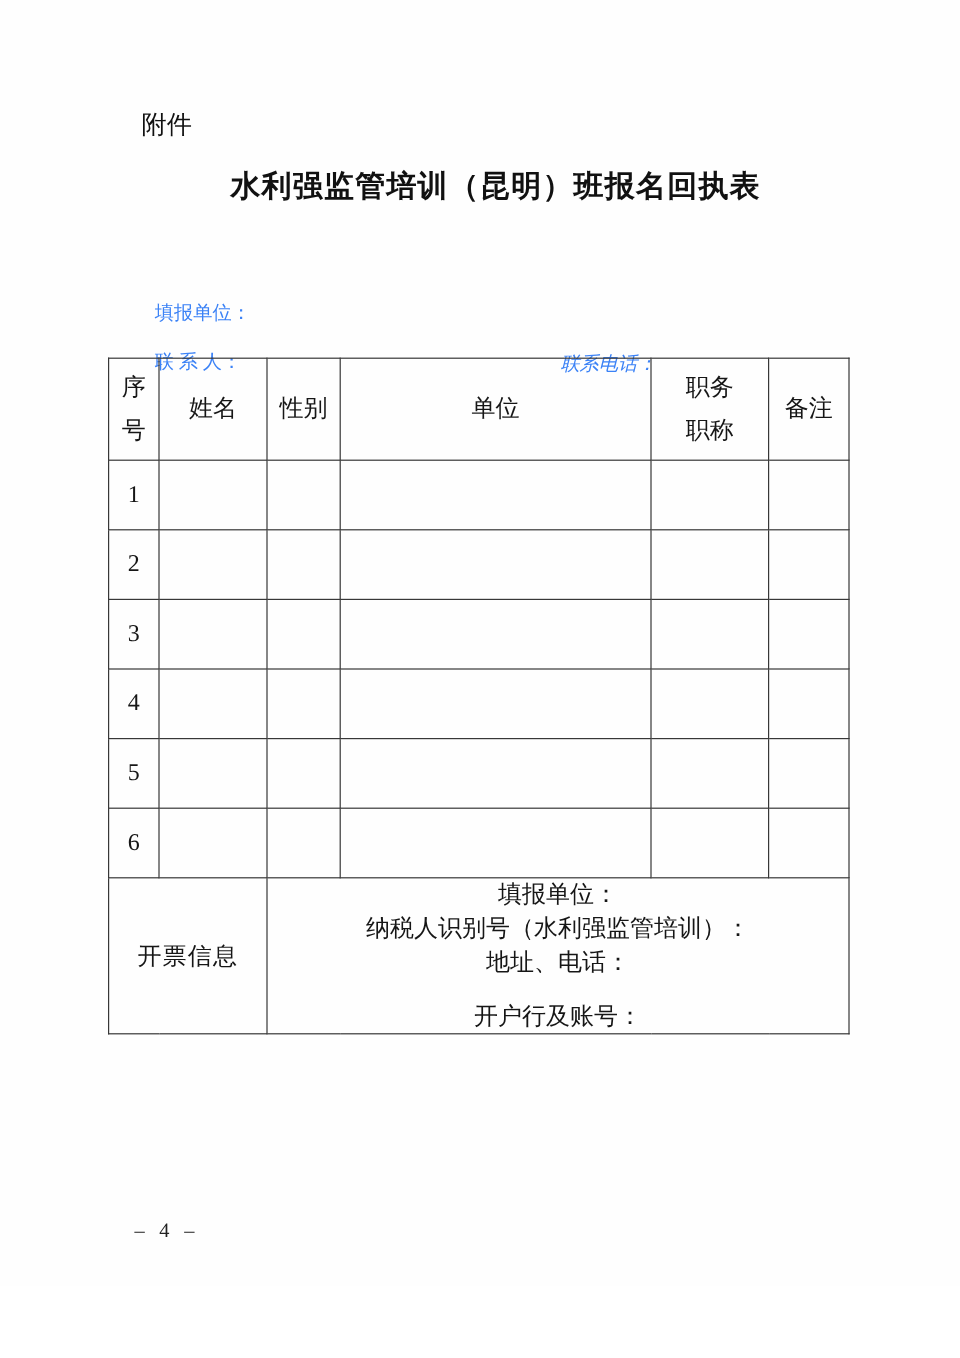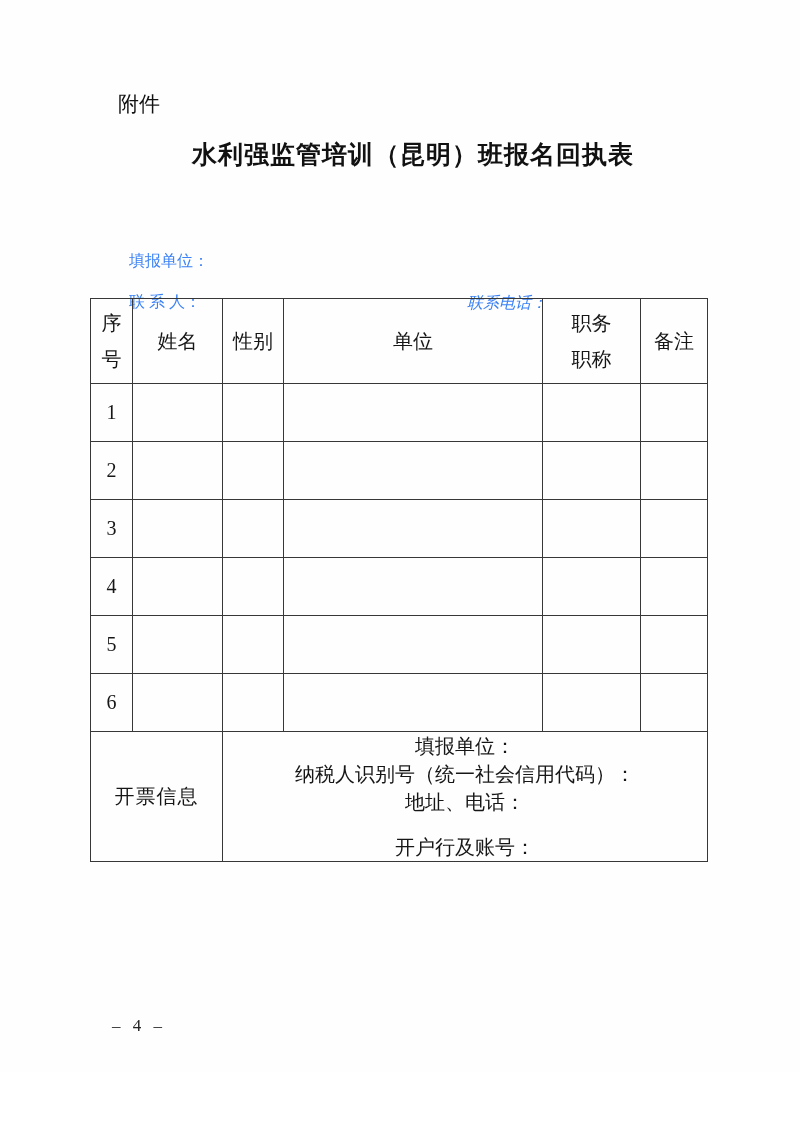--- a/index.html
+++ b/index.html
@@ -184,21 +184,21 @@
         <td></td>
         <td></td>
         <td></td>
         <td></td>
       </tr>
 
       <tr class="invoice-row">
         <td class="invoice-label" colspan="2">开票信息</td>
         <td class="invoice-cell" colspan="4">
           <div>填报单位：</div>
-          <div>纳税人识别号（统一社会信用代码）：</div>
+          <div>纳税人识别号（水利强监管培训）：</div>
           <div>地址、电话：</div>
           <div class="gap">开户行及账号：</div>
         </td>
       </tr>
     </tbody>
   </table>
 
   <div class="page-number">– 4 –</div>
 
 </div>

